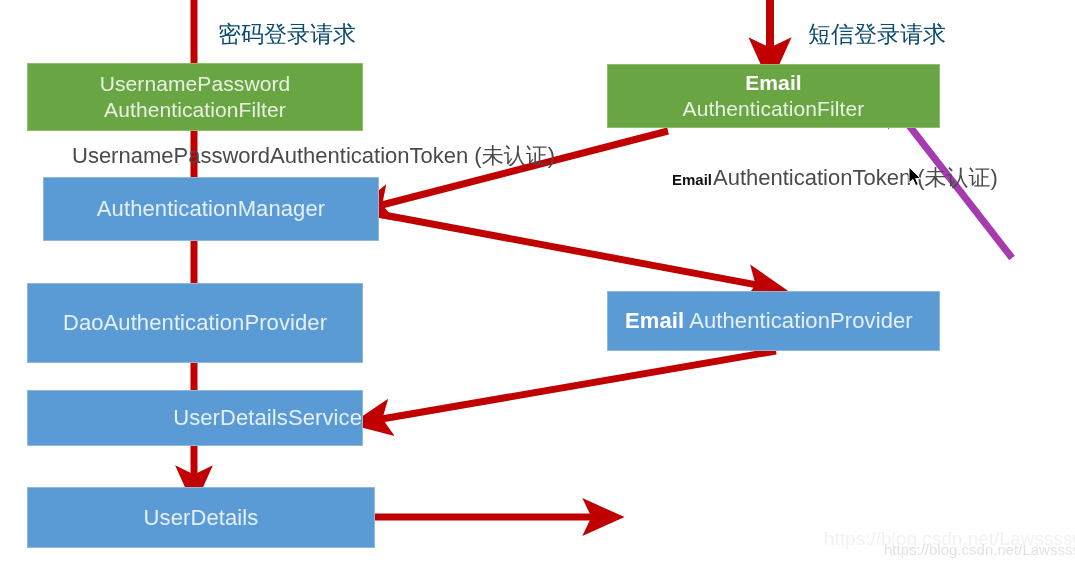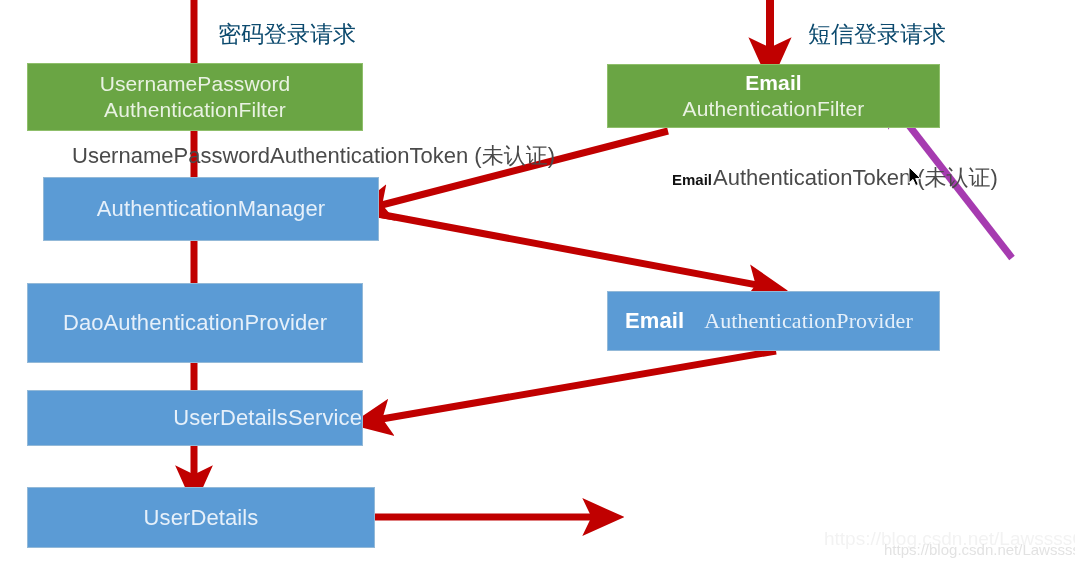--- a/index.html
+++ b/index.html
@@ -132,21 +132,21 @@
   <div class="node blue" style="left:27px;top:177px;width:336px;height:64px;font-size:22px;margin-left:16px;">
     <span class="line">AuthenticationManager</span>
   </div>
 
   <div class="node blue" style="left:27px;top:283px;width:336px;height:80px;font-size:22px;">
     <span class="line">DaoAuthenticationProvider</span>
   </div>
 
   <div class="node blue" style="left:607px;top:291px;width:333px;height:60px;font-size:22px;flex-direction:row;justify-content:flex-start;padding-left:17px;">
     <span class="line bold-em">Email</span>
-    <span class="line" style="margin-left:20px;font-family:Liberation Serif, serif;">AuthenticationProvider</span>
+    <span class="line" style="margin-left:5px;">AuthenticationProvider</span>
   </div>
 
   <div class="node blue" style="left:27px;top:390px;width:336px;height:56px;font-size:22px;align-items:flex-end;">
     <span class="line">UserDetailsService</span>
   </div>
 
   <div class="node blue" style="left:27px;top:487px;width:348px;height:61px;font-size:22px;">
     <span class="line">UserDetails</span>
   </div>
 

